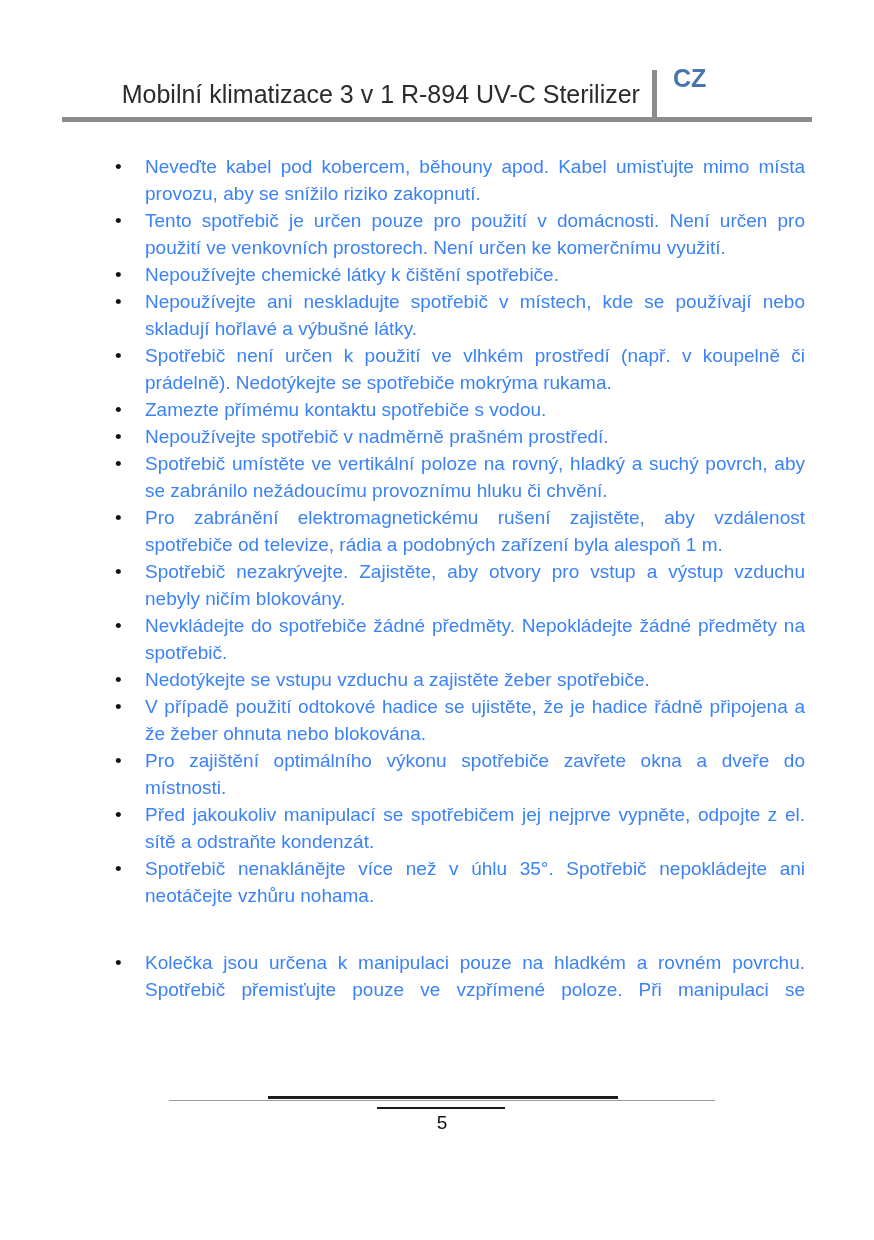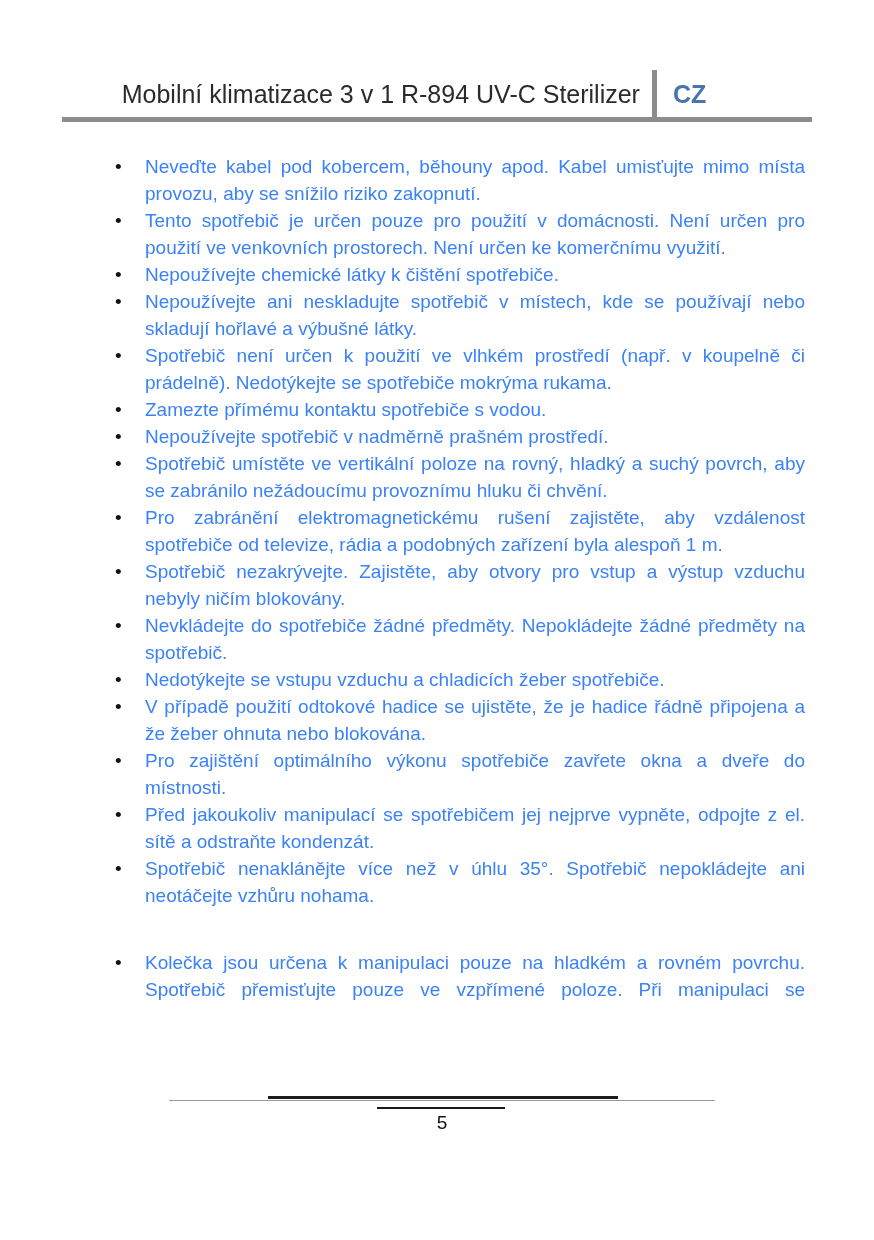--- a/index.html
+++ b/index.html
@@ -37,21 +37,21 @@
   .header-vbar {
     width: 5px;
     height: 47px;
     background: #8c8c8c;
     margin-left: 12px;
   }
   .header-lang {
     font-size: 25px;
     font-weight: bold;
     color: #4a74ad;
-    padding-bottom: 8px;
+    padding-bottom: 24px;
     margin-left: 16px;
     margin-right: 46px;
     white-space: nowrap;
   }
   .header-rule {
     width: 750px;
     height: 5px;
     background: #8c8c8c;
   }
 
@@ -132,21 +132,21 @@
     <li>Tento spotřebič je určen pouze pro použití v domácnosti. Není určen pro použití ve venkovních prostorech. Není určen ke komerčnímu využití.</li>
     <li>Nepoužívejte chemické látky k čištění spotřebiče.</li>
     <li>Nepoužívejte ani neskladujte spotřebič v místech, kde se používají nebo skladují hořlavé a výbušné látky.</li>
     <li>Spotřebič není určen k použití ve vlhkém prostředí (např. v koupelně či prádelně). Nedotýkejte se spotřebiče mokrýma rukama.</li>
     <li>Zamezte přímému kontaktu spotřebiče s vodou.</li>
     <li>Nepoužívejte spotřebič v nadměrně prašném prostředí.</li>
     <li>Spotřebič umístěte ve vertikální poloze na rovný, hladký a suchý povrch, aby se zabránilo nežádoucímu provoznímu hluku či chvění.</li>
     <li>Pro zabránění elektromagnetickému rušení zajistěte, aby vzdálenost spotřebiče od televize, rádia a podobných zařízení byla alespoň 1 m.</li>
     <li>Spotřebič nezakrývejte. Zajistěte, aby otvory pro vstup a výstup vzduchu nebyly ničím blokovány.</li>
     <li>Nevkládejte do spotřebiče žádné předměty. Nepokládejte žádné předměty na spotřebič.</li>
-    <li>Nedotýkejte se vstupu vzduchu a chladicích žeber spotřebiče.</li>
+    <li>Nedotýkejte se vstupu vzduchu a zajistěte žeber spotřebiče.</li>
     <li>V případě použití odtokové hadice se ujistěte, že je hadice řádně připojena a že žeber ohnuta nebo blokována.</li>
     <li>Pro zajištění optimálního výkonu spotřebiče zavřete okna a dveře do místnosti.</li>
     <li>Před jakoukoliv manipulací se spotřebičem jej nejprve vypněte, odpojte z el. sítě a odstraňte kondenzát.</li>
     <li>Spotřebič nenaklánějte více než v úhlu 35°. Spotřebič nepokládejte ani neotáčejte vzhůru nohama.</li>
     <li class="continues">Kolečka jsou určena k manipulaci pouze na hladkém a rovném povrchu. Spotřebič přemisťujte pouze ve vzpřímené poloze. Při manipulaci se</li>
   </ul>
 
   <div class="footer-rule-top"></div>
   <div class="footer-rule-wide"></div>
   <div class="footer-rule-short"></div>

